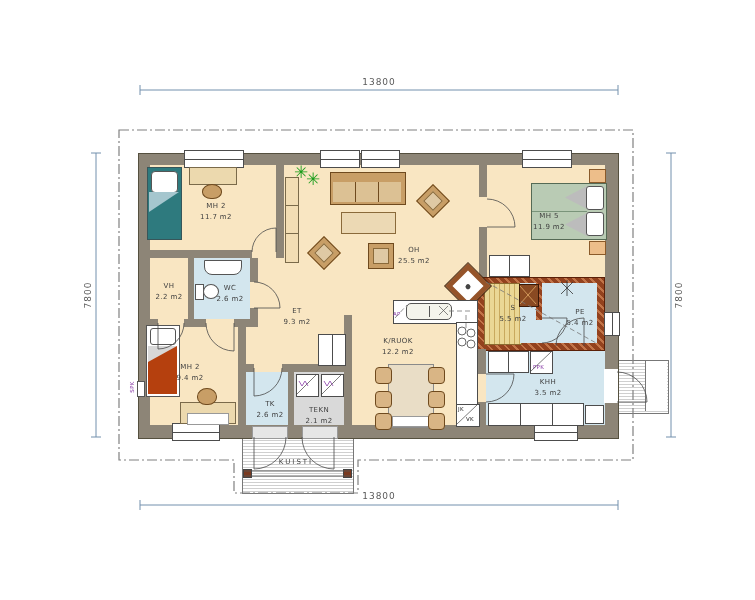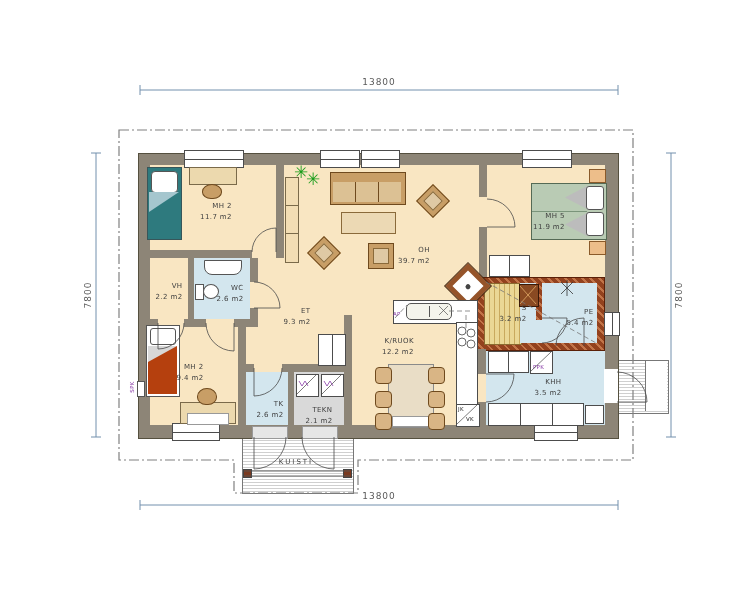--- a/index.html
+++ b/index.html
@@ -6,21 +6,21 @@
   #plan{position:relative;width:755px;height:600px;background:#fff;overflow:hidden;
         font-family:"DejaVu Sans",sans-serif;}
   .abs{position:absolute;}
   .wall{position:absolute;background:#8d8577;}
   .floor{position:absolute;}
   .win{position:absolute;background:#fff;border:1px solid #4c4c4c;}
   .win i{position:absolute;left:-1px;right:-1px;top:50%;height:1px;margin-top:-0.5px;background:#4c4c4c;}
   .win.v i{top:-1px;bottom:-1px;left:50%;width:1px;height:auto;margin-top:0;margin-left:-0.5px;}
   .cab{position:absolute;background:#fff;border:1px solid #4c4c4c;}
   .cab i{position:absolute;top:-1px;bottom:-1px;left:50%;width:1px;background:#4c4c4c;}
-  .lbl{position:absolute;transform:translate(-50%,-50%);text-align:right;color:#3f3f3f;
+  .lbl{position:absolute;transform:translate(-50%,-50%);text-align:center;color:#3f3f3f;
        font-size:7px;line-height:1.55;letter-spacing:.4px;white-space:nowrap;}
   .lbl span{display:block;}
   .dim{position:absolute;color:#5a5a5a;font-size:9px;letter-spacing:1px;
        transform:translate(-50%,-50%);white-space:nowrap;}
   .dim.rot{transform:translate(-50%,-50%) rotate(-90deg);}
   .tiny{position:absolute;font-size:5.5px;color:#8a3fa8;letter-spacing:.3px;white-space:nowrap;}
   .tiny.dark{color:#222;}
   .deck{position:absolute;border:1px solid #777;
         background:repeating-linear-gradient(180deg,#fff 0 2px,#cfcfcf 2px 3px);}
   .hatch{position:absolute;background:repeating-linear-gradient(45deg,#93421e 0 4px,#c27448 4px 6px);
@@ -207,21 +207,21 @@
   <div class="lbl" style="left:549px;top:222px;">
     <span>MH 5</span>
     <span>11.9 m2</span>
   </div>
   <div class="lbl" style="left:190px;top:373px;">
     <span>MH 2</span>
     <span>9.4 m2</span>
   </div>
   <div class="lbl" style="left:414px;top:256px;">
     <span>OH</span>
-    <span>39.7 m2</span>
+    <span>25.5 m2</span>
   </div>
   <div class="lbl" style="left:297px;top:317px;">
     <span>ET</span>
     <span>9.3 m2</span>
   </div>
   <div class="lbl" style="left:169px;top:292px;">
     <span>VH</span>
     <span>2.2 m2</span>
   </div>
   <div class="lbl" style="left:230px;top:294px;">
@@ -235,21 +235,21 @@
   <div class="lbl" style="left:270px;top:410px;">
     <span>TK</span>
     <span>2.6 m2</span>
   </div>
   <div class="lbl" style="left:319px;top:416px;">
     <span>TEKN</span>
     <span>2.1 m2</span>
   </div>
   <div class="lbl" style="left:513px;top:314px;">
     <span>S</span>
-    <span>3.2 m2</span>
+    <span>5.5 m2</span>
   </div>
   <div class="lbl" style="left:580px;top:318px;">
     <span>PE</span>
     <span>5.4 m2</span>
   </div>
   <div class="lbl" style="left:548px;top:388px;">
     <span>KHH</span>
     <span>3.5 m2</span>
   </div>
   <div class="lbl" style="left:296px;top:462px;letter-spacing:2px;">

